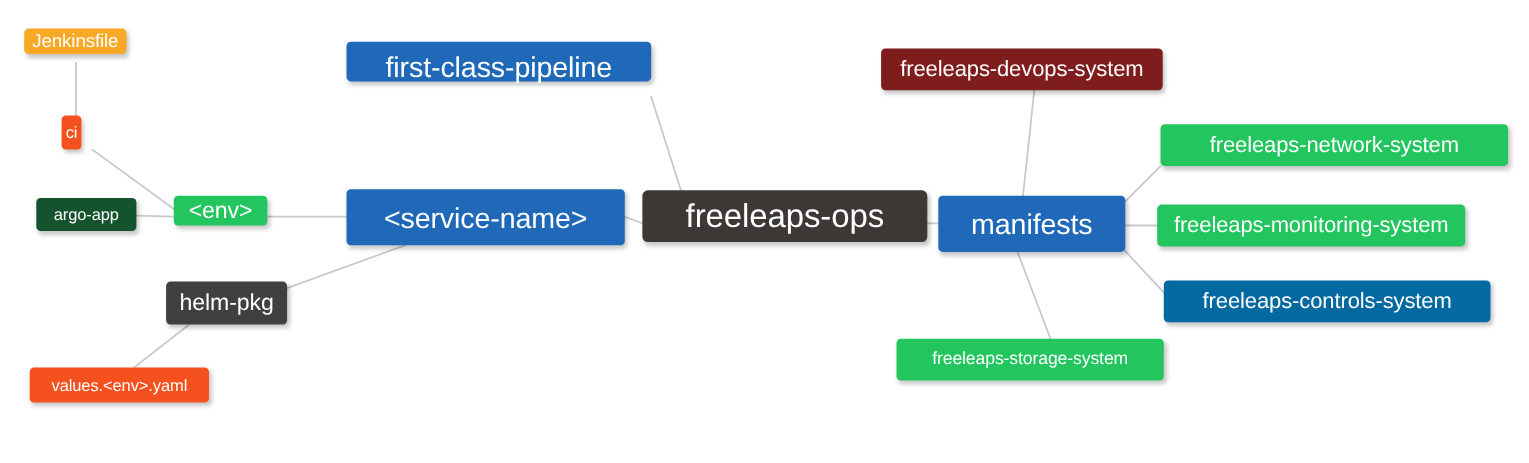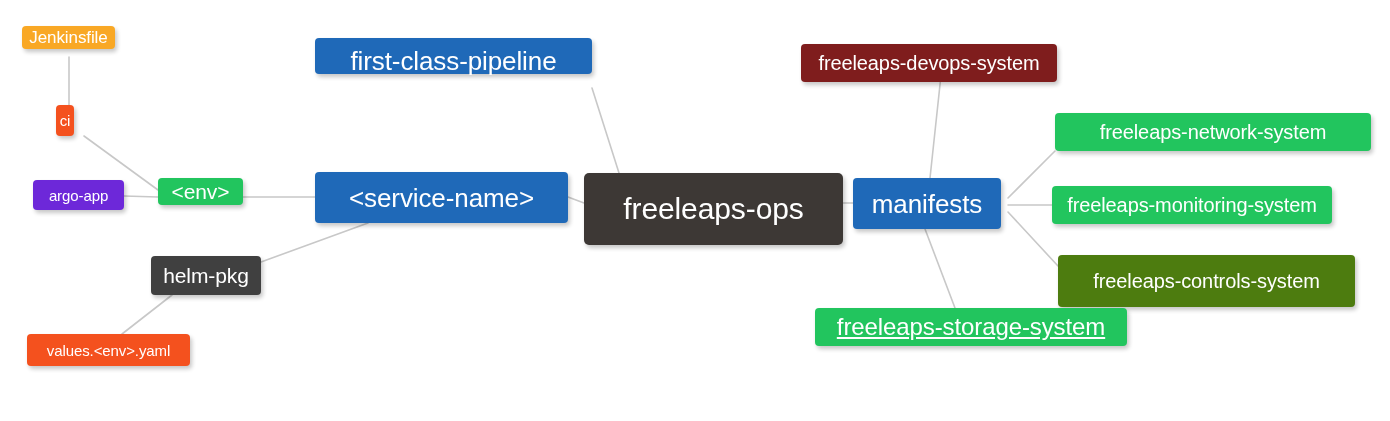--- a/index.html
+++ b/index.html
@@ -58,59 +58,59 @@
       <line x1="158" y1="197" x2="124" y2="196" stroke="#c8c8c8" stroke-width="1.6" stroke-linecap="round"></line>
       <line x1="69" y1="105" x2="69" y2="57" stroke="#c8c8c8" stroke-width="1.6" stroke-linecap="round"></line>
       <line x1="172" y1="295" x2="122" y2="334" stroke="#c8c8c8" stroke-width="1.6" stroke-linecap="round"></line>
       <line x1="930" y1="178" x2="942" y2="66" stroke="#c8c8c8" stroke-width="1.6" stroke-linecap="round"></line>
       <line x1="1008" y1="198" x2="1055" y2="151" stroke="#c8c8c8" stroke-width="1.6" stroke-linecap="round"></line>
       <line x1="1008" y1="205" x2="1052" y2="205" stroke="#c8c8c8" stroke-width="1.6" stroke-linecap="round"></line>
       <line x1="1008" y1="212" x2="1058" y2="266" stroke="#c8c8c8" stroke-width="1.6" stroke-linecap="round"></line>
       <line x1="925" y1="229" x2="955" y2="308" stroke="#c8c8c8" stroke-width="1.6" stroke-linecap="round"></line>
     </svg>
   <div id="node-layer">
-      <div class="node root" style="left: 584px; top: 173px; width: 259px; height: 72px; background: rgb(61, 56, 53); font-size: 30px;">
+      <div class="node root" style="left: 584px; top: 173px; width: 259px; height: 47px; background: rgb(61, 56, 53); font-size: 30px;">
         <span>freeleaps-ops</span>
       </div>
       <div class="node" style="left: 315px; top: 172px; width: 253px; height: 51px; background: rgb(31, 105, 184); font-size: 26px;">
         <span>&lt;service-name&gt;</span>
       </div>
-      <div class="node" style="left: 853px; top: 178px; width: 148px; height: 51px; background: rgb(31, 105, 184); font-size: 26px;">
+      <div class="node" style="left: 853px; top: 178px; width: 170px; height: 51px; background: rgb(31, 105, 184); font-size: 26px;">
         <span>manifests</span>
       </div>
       <div class="node" style="left: 315px; top: 38px; width: 277px; height: 36px; background: rgb(31, 105, 184); font-size: 26px; align-items: flex-end;">
         <span>first-class-pipeline</span>
       </div>
       <div class="node" style="left: 158px; top: 178px; width: 85px; height: 27px; background: rgb(34, 197, 94); font-size: 21px;">
         <span>&lt;env&gt;</span>
       </div>
       <div class="node" style="left: 151px; top: 256px; width: 110px; height: 39px; background: #404040; font-size: 21px;">
         <span>helm-pkg</span>
       </div>
       <div class="node" style="left: 56px; top: 105px; width: 16px; height: 31px; background: rgb(244, 81, 30); font-size: 15px;">
         <span>ci</span>
       </div>
       <div class="node" style="left: 22px; top: 26px; width: 93px; height: 23px; background: rgb(249, 168, 37); font-size: 17px;">
         <span>Jenkinsfile</span>
       </div>
-      <div class="node" style="left: 33px; top: 180px; width: 91px; height: 30px; background: #6d28d9; font-size: 15px;">
+      <div class="node" style="left: 33px; top: 180px; width: 91px; height: 30px; background: #14532d; font-size: 15px;">
         <span>argo-app</span>
       </div>
       <div class="node" style="left: 10px; top: 334px; width: 163px; height: 32px; background: rgb(244, 81, 30); font-size: 15px; margin-left: 17px;">
         <span>values.&lt;env&gt;.yaml</span>
       </div>
       <div class="node" style="left: 801px; top: 28px; width: 256px; height: 38px; background: #7f1d1d; font-size: 20px; margin-top: 16px;">
         <span>freeleaps-devops-system</span>
       </div>
       <div class="node" style="left: 1055px; top: 113px; width: 316px; height: 38px; background: rgb(34, 197, 94); font-size: 20px;">
         <span>freeleaps-network-system</span>
       </div>
       <div class="node" style="left: 1052px; top: 186px; width: 280px; height: 38px; background: rgb(34, 197, 94); font-size: 20px;">
         <span>freeleaps-monitoring-system</span>
       </div>
-      <div class="node" style="left: 1058px; top: 255px; width: 297px; height: 52px; background: #4d7c0f; font-size: 20px;">
+      <div class="node" style="left: 1058px; top: 255px; width: 297px; height: 38px; background: #0369a1; font-size: 20px;">
         <span>freeleaps-controls-system</span>
       </div>
-      <div class="node" style="left: 815px; top: 308px; width: 312px; height: 38px; background: rgb(34, 197, 94); font-size: 24px; text-decoration: underline;">
+      <div class="node" style="left: 815px; top: 308px; width: 243px; height: 38px; background: rgb(34, 197, 94); font-size: 16px;">
         <span>freeleaps-storage-system</span>
       </div>
     </div>
 </div>
 
 </body></html>

